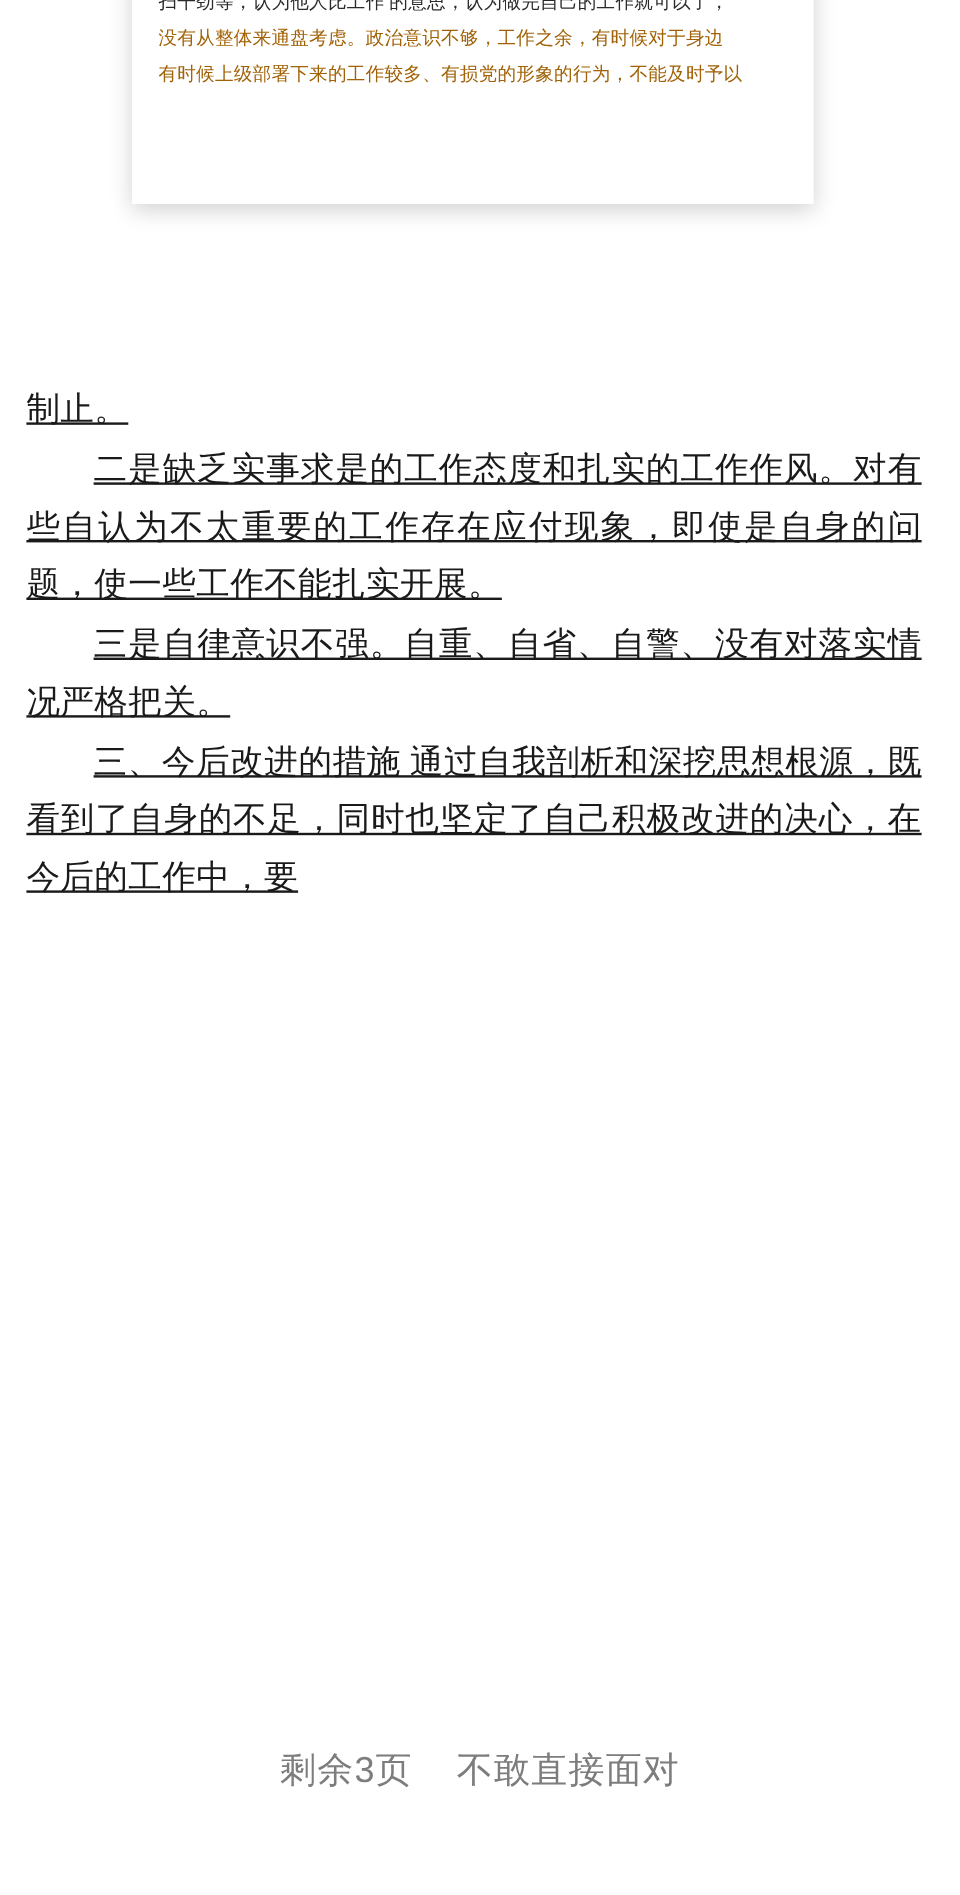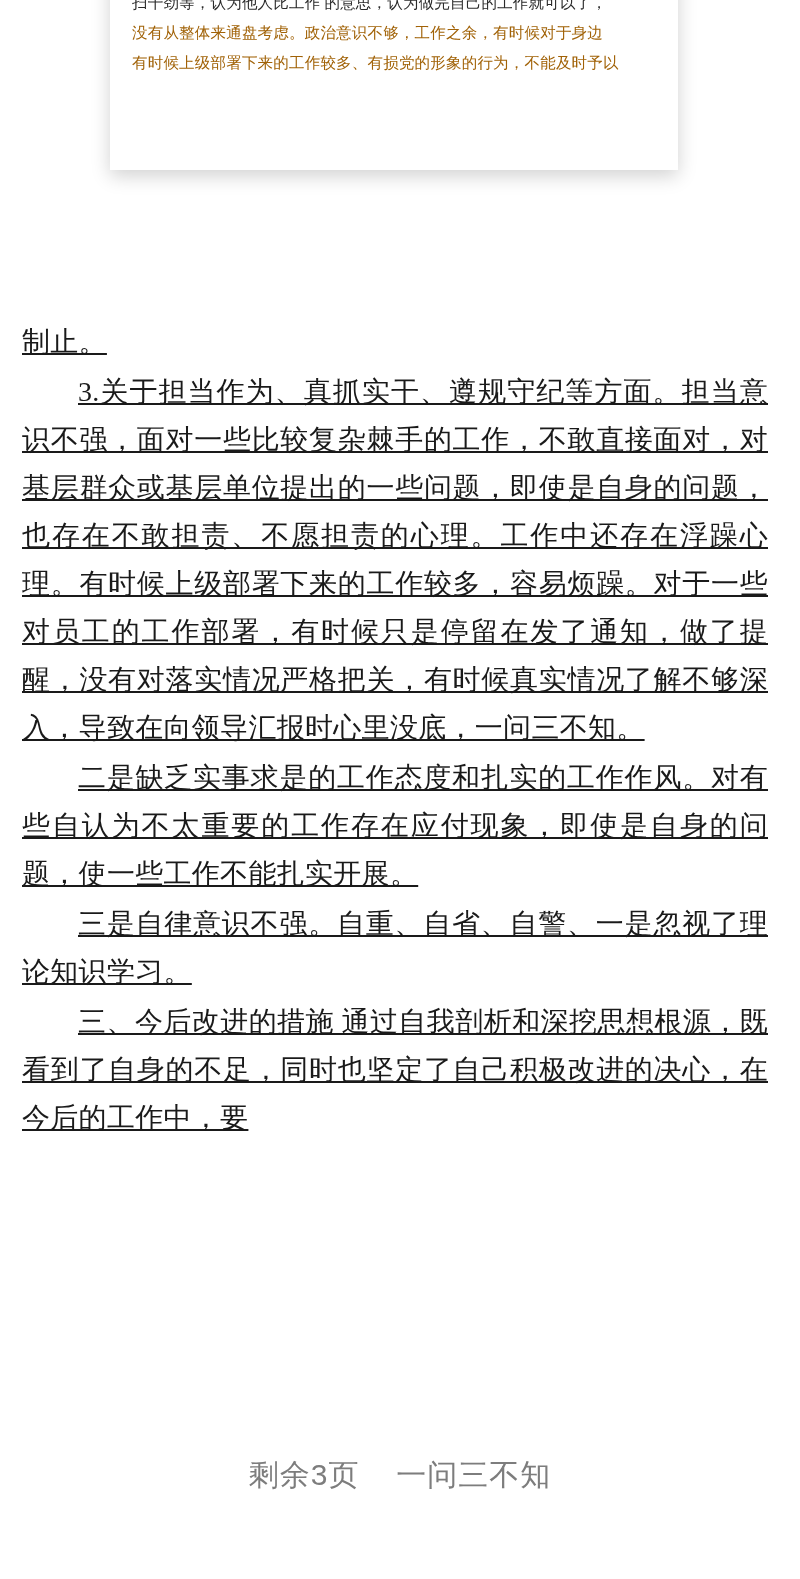--- a/index.html
+++ b/index.html
@@ -82,23 +82,22 @@
 <body>
 
 <div class="preview-card">
   <div class="pline first">扫干劲等，认为他人比工作 的意思，认为做完自己的工作就可以了，</div>
   <div class="pline">没有从整体来通盘考虑。政治意识不够，工作之余，有时候对于身边</div>
   <div class="pline">有时候上级部署下来的工作较多、有损党的形象的行为，不能及时予以</div>
 </div>
 
 <div class="doc-body">
   <p>制止。</p>
-  <p class="indent">3.关于担当作为、真抓实干、遵规守纪等方面。担当意识不强，面对一些比较复杂棘手的工作，不敢直接面对，对基层群众或基层单位提出的一些问题，即使是自身的问题，也存在不敢担责、不愿担责的心理。工作中还存在浮躁心理。有时候上级部署下来的工作较多，容易烦躁。对于一些对员工的工作部署，有时候只是停留在发了通知，做了提醒，没有对落实情况严格把关，有时候真实情况了解不够深入，导致在向领导汇报时心里没底，一问三不知。</p>
   <p class="indent">二是缺乏实事求是的工作态度和扎实的工作作风。对有些自认为不太重要的工作存在应付现象，即使是自身的问题，使一些工作不能扎实开展。</p>
-  <p class="indent">三是自律意识不强。自重、自省、自警、一是忽视了理论知识学习。</p>
+  <p class="indent">三是自律意识不强。自重、自省、自警、没有对落实情况严格把关。</p>
   <p class="indent">三、今后改进的措施 通过自我剖析和深挖思想根源，既看到了自身的不足，同时也坚定了自己积极改进的决心，在今后的工作中，要</p>
 </div>
 
 <div class="footer">
   <span>剩余3页</span>
   <span class="gap"></span>
-  <span>一问三不知</span>
+  <span>不敢直接面对</span>
 </div>
 
 </body></html>

